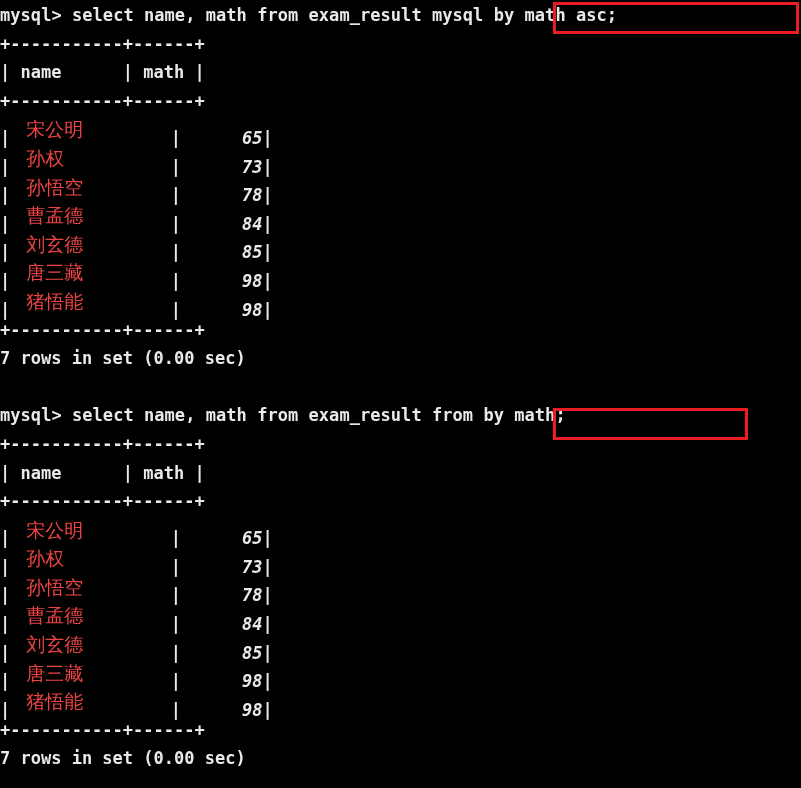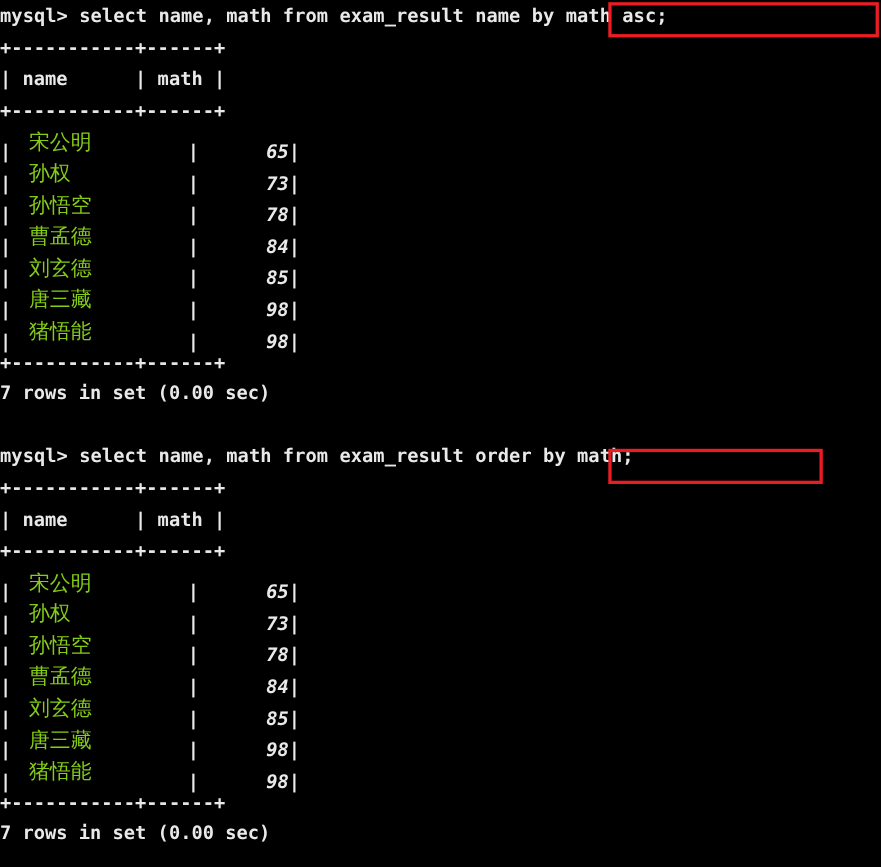--- a/index.html
+++ b/index.html
@@ -33,21 +33,21 @@
     display: block;
     font-family: "DejaVu Sans Mono", "Liberation Mono", monospace;
   }
   .ascii {
     font-family: "DejaVu Sans Mono", "Liberation Mono", monospace;
     letter-spacing: 0.05px;
   }
   .cjk {
     font-family: "DejaVu Sans", "Liberation Sans", sans-serif;
     font-weight: 400;
-    color: #84cc16;
+    color: #ef4444;
     font-size: 19px;
   }
   .blank      { height: 28.6px; }
 
   
   .c1  { display:inline-block; width:13.13px;  }
   .namecol {
     display: inline-block;
     width: 144.4px;      
     white-space: pre;
@@ -69,21 +69,21 @@
   #hl-1 { left: 553px; top: 2px;   width: 246px; height: 32px; }
   #hl-2 { left: 553px; top: 408px; width: 195px; height: 32px; }
 </style>
 </head>
 <body>
 
 <div id="terminal">
 
   <div class="lines">
 
-    <div class="line"><span class="ascii">mysql&gt; </span><span class="ascii">select name, math from exam_result </span><span class="ascii">name by math asc;</span></div>
+    <div class="line"><span class="ascii">mysql&gt; </span><span class="ascii">select name, math from exam_result </span><span class="ascii">mysql by math asc;</span></div>
 
     <div class="line">+-----------+------+</div>
 
     <div class="line">| name      | math |</div>
 
     <div class="line">+-----------+------+</div>
 
     <div class="line"><span class="ascii c1">|</span><span class="ascii c1"> </span><span class="namecol cjk">宋公明</span><span class="ascii c1">|</span><span class="ascii mathcol">65</span><span class="ascii c1">|</span></div>
 
     <div class="line"><span class="ascii c1">|</span><span class="ascii c1"> </span><span class="namecol cjk">孙权</span><span class="ascii c1">|</span><span class="ascii mathcol">73</span><span class="ascii c1">|</span></div>
@@ -97,21 +97,21 @@
     <div class="line"><span class="ascii c1">|</span><span class="ascii c1"> </span><span class="namecol cjk">唐三藏</span><span class="ascii c1">|</span><span class="ascii mathcol">98</span><span class="ascii c1">|</span></div>
 
     <div class="line"><span class="ascii c1">|</span><span class="ascii c1"> </span><span class="namecol cjk">猪悟能</span><span class="ascii c1">|</span><span class="ascii mathcol">98</span><span class="ascii c1">|</span></div>
 
     <div class="line">+-----------+------+</div>
 
     <div class="line">7 rows in set (0.00 sec)</div>
 
     <div class="line blank"></div>
 
-    <div class="line"><span class="ascii">mysql&gt; </span><span class="ascii">select name, math from exam_result </span><span class="ascii">order by math;</span></div>
+    <div class="line"><span class="ascii">mysql&gt; </span><span class="ascii">select name, math from exam_result </span><span class="ascii">from by math;</span></div>
 
     <div class="line">+-----------+------+</div>
 
     <div class="line">| name      | math |</div>
 
     <div class="line">+-----------+------+</div>
 
     <div class="line"><span class="ascii c1">|</span><span class="ascii c1"> </span><span class="namecol cjk">宋公明</span><span class="ascii c1">|</span><span class="ascii mathcol">65</span><span class="ascii c1">|</span></div>
 
     <div class="line"><span class="ascii c1">|</span><span class="ascii c1"> </span><span class="namecol cjk">孙权</span><span class="ascii c1">|</span><span class="ascii mathcol">73</span><span class="ascii c1">|</span></div>

